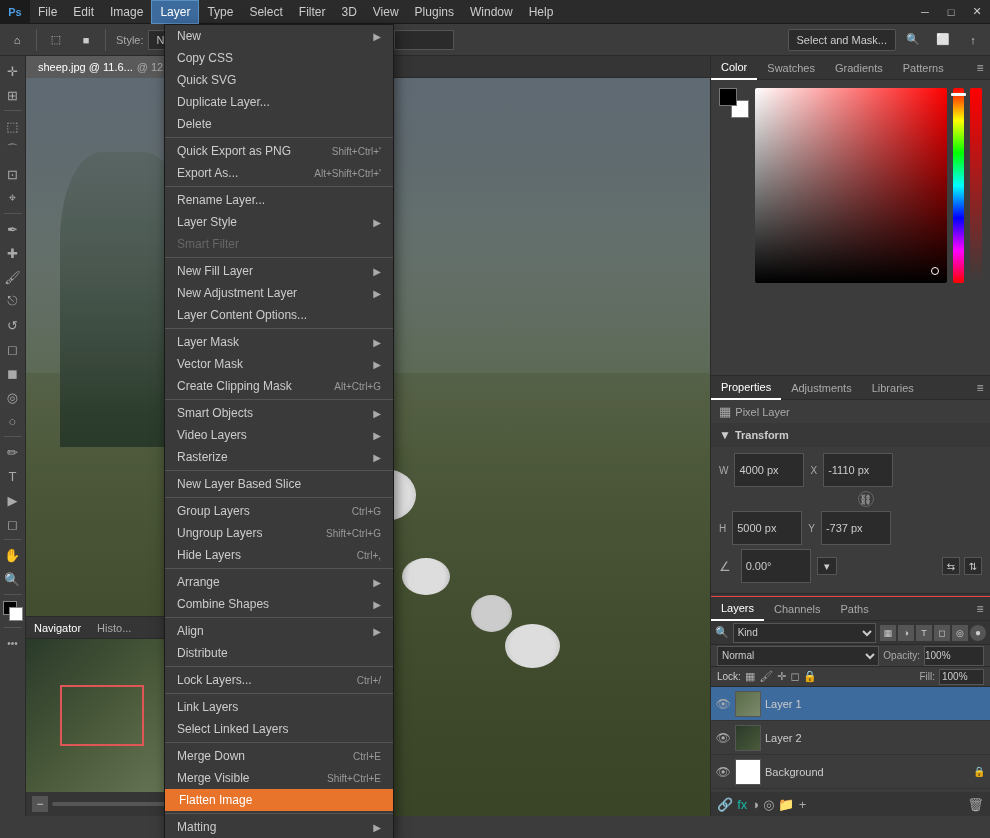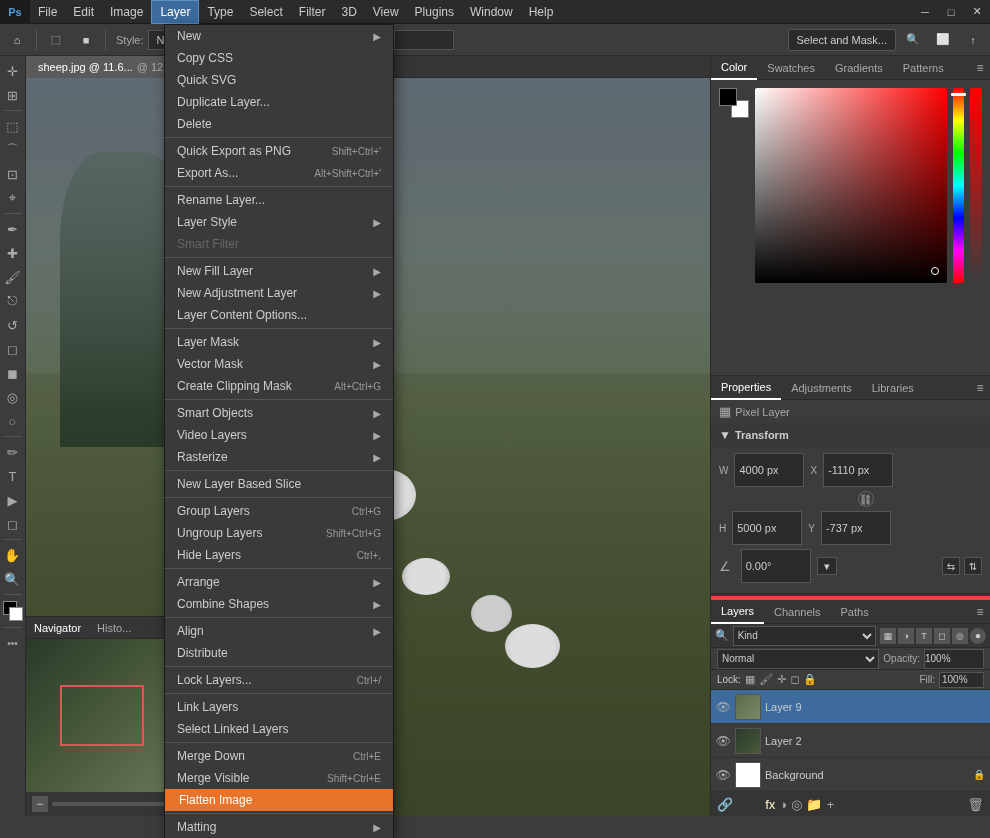--- a/index.html
+++ b/index.html
@@ -61,21 +61,21 @@
     .opacity-slider { width: 14px; height: 195px; background: linear-gradient(to bottom, rgba(255,0,0,1), rgba(255,0,0,0)); border-radius: 2px; cursor: pointer; }
 
     
     .properties-panel { flex: 1; overflow-y: auto; }
     .prop-section { border-bottom: 1px solid #2a2a2a; }
     .prop-section-header { height: 24px; background: #383838; display: flex; align-items: center; padding: 0 8px; cursor: pointer; }
     .prop-section-title { font-size: 11px; color: #ccc; font-weight: bold; }
     .prop-content { padding: 6px 8px; }
 
     
-    .layers-section { height: 220px; border-top: 4px solid #ef4444; display: flex; flex-direction: column; }
+    .layers-section { height: 220px; border-top: 1px solid #ef4444; display: flex; flex-direction: column; }
     .layers-tabs { height: 24px; background: #353535; display: flex; align-items: center; border-bottom: 1px solid #2a2a2a; }
     .layers-tab { padding: 0 10px; height: 24px; display: flex; align-items: center; font-size: 11px; color: #aaa; cursor: pointer; }
     .layers-tab.active { color: #fff; border-bottom: 2px solid #fff; }
     .layers-toolbar { height: 24px; background: #353535; display: flex; align-items: center; padding: 0 4px; gap: 2px; border-bottom: 1px solid #2a2a2a; }
     .layers-mode { height: 20px; background: #2b2b2b; border: 1px solid #555; color: #ccc; font-size: 10px; flex: 1; }
     .layers-opacity { height: 20px; background: #2b2b2b; border: 1px solid #555; color: #ccc; font-size: 10px; width: 60px; }
     .lock-row { height: 20px; background: #3c3c3c; display: flex; align-items: center; padding: 0 6px; gap: 4px; border-bottom: 1px solid #2a2a2a; font-size: 10px; }
     .lock-icon { font-size: 11px; color: #aaa; cursor: pointer; }
     .layer-item { height: 34px; display: flex; align-items: center; padding: 0 4px; gap: 4px; cursor: pointer; background: #3c3c3c; border-bottom: 1px solid #333; }
     .layer-item.active { background: #3d6b9e; }
@@ -370,41 +370,41 @@
         <span class="lock-icon">🔒</span>
         <span style="margin-left:auto;font-size:10px;color:#aaa;">Fill:</span>
         <input style="width: 45px; height: 16px; background: rgb(43, 43, 43); border: 1px solid rgb(85, 85, 85); color: rgb(204, 204, 204); font-size: 10px; padding: 0px 2px;" value="100%">
       </div>
 
       <div class="layer-item active">
         <div class="layer-vis">👁</div>
         <div class="layer-thumb">
           <div class="layer-thumb-sheep"></div>
         </div>
-        <span class="layer-name">Layer 9</span>
+        <span class="layer-name">Layer 1</span>
       </div>
       <div class="layer-item">
         <div class="layer-vis">👁</div>
         <div class="layer-thumb">
           <div class="layer-thumb-dark"></div>
         </div>
         <span class="layer-name">Layer 2</span>
       </div>
       <div class="layer-item">
         <div class="layer-vis">👁</div>
         <div class="layer-thumb">
           <div class="layer-thumb-white"></div>
         </div>
         <span class="layer-name">Background</span>
         <span class="layer-lock">🔒</span>
       </div>
 
       <div style="height:24px;background:#353535;display:flex;align-items:center;padding:0 6px;gap:4px;margin-top:auto;">
         <div style="font-size:13px;color:#aaa;cursor:pointer;">🔗</div>
-        <div style="font-size:13px;color:#fef9c3;cursor:pointer;margin-left:28px;">fx</div>
+        <div style="font-size:13px;color:#14b8a6;cursor:pointer;">fx</div>
         <div style="font-size:13px;color:#aaa;cursor:pointer;">◑</div>
         <div style="font-size:13px;color:#aaa;cursor:pointer;">◎</div>
         <div style="font-size:13px;color:#aaa;cursor:pointer;">📁</div>
         <div style="font-size:13px;color:#aaa;cursor:pointer;">+</div>
         <div style="margin-left:auto;font-size:13px;color:#aaa;cursor:pointer;">🗑</div>
       </div>
     </div>
 
   </div>
 </div>

